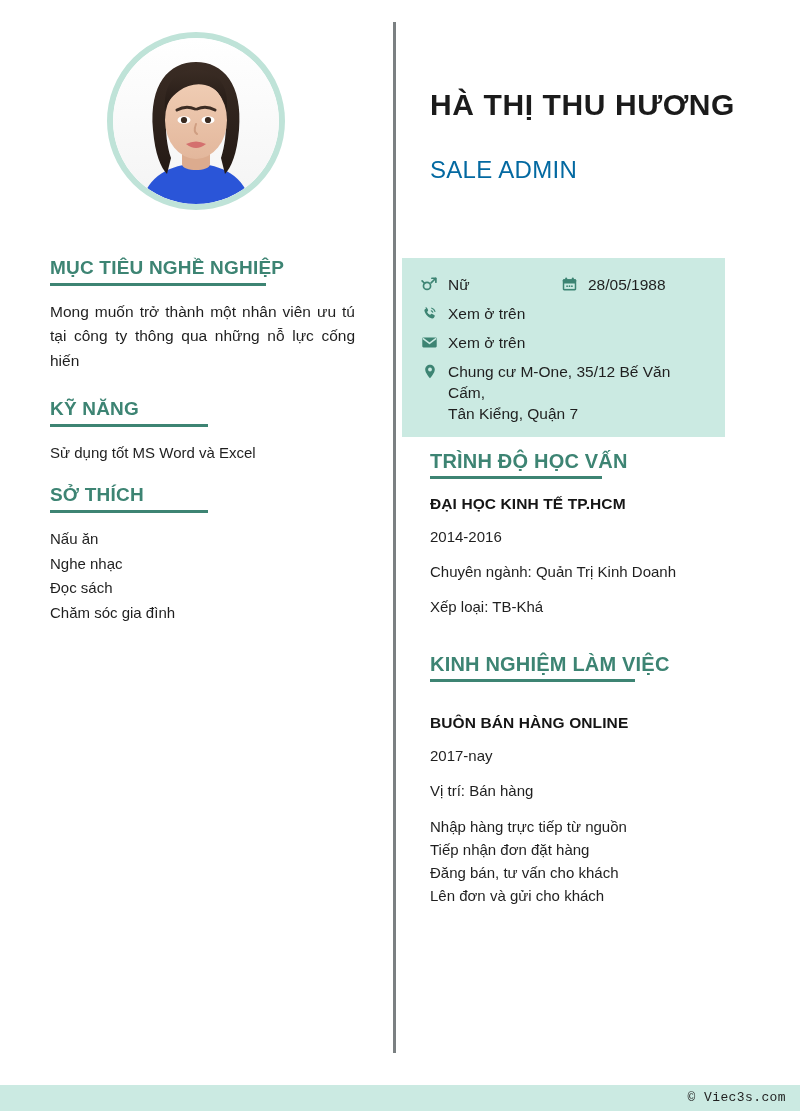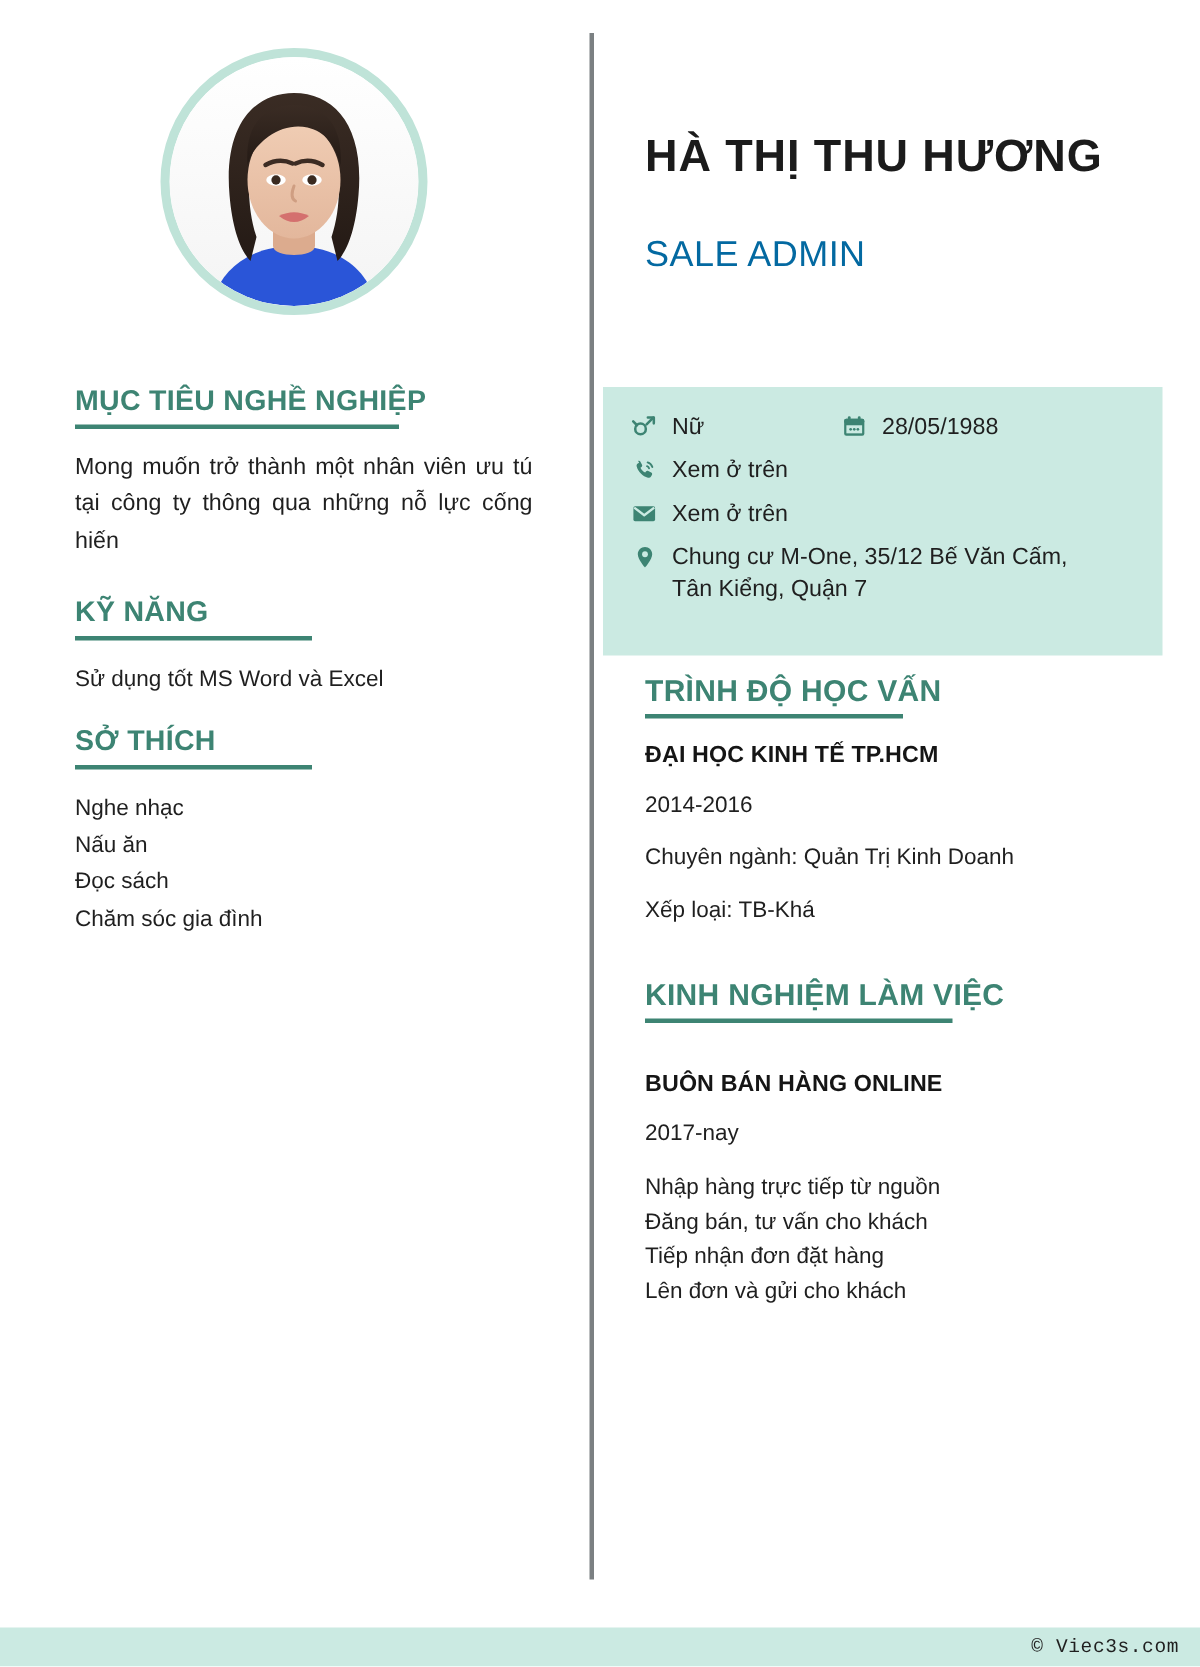--- a/index.html
+++ b/index.html
@@ -139,21 +139,21 @@
     top: 156px;
     font-size: 24px;
     letter-spacing: .3px;
     color: #0369a1;
   }
 
   .contact-panel {
     position: absolute;
     left: 0;
     top: 258px;
-    width: 373px;
+    width: 323px;
     height: 179px;
     background: #cbeae2;
     box-sizing: border-box;
     padding: 16px 18px 0 18px;
   }
   .crow {
     display: flex;
     align-items: flex-start;
     margin-bottom: 8px;
   }
@@ -310,22 +310,22 @@
         <div class="sec-rule" style="width:158px"></div>
         <div class="plain-line">Sử dụng tốt MS Word và Excel</div>
       </div>
 
       <div class="block-gap-2"></div>
 
       <div>
         <h2 class="sec-head sec-head-left">SỞ THÍCH</h2>
         <div class="sec-rule" style="width:158px"></div>
         <div class="hobby-list">
+          <div>Nấu ăn</div>
           <div>Nghe nhạc</div>
-          <div>Nấu ăn</div>
           <div>Đọc sách</div>
           <div>Chăm sóc gia đình</div>
         </div>
       </div>
 
     </div>
   </div>
 
   <div class="divider"></div>
 
@@ -428,24 +428,25 @@
       <div>
         <h2 class="sec-head sec-head-right">KINH NGHIỆM LÀM VIỆC</h2>
         <div class="sec-rule-right" style="width:205px"></div>
 
 
         <div class="gap-entry"></div>
 
         <div>
           <div class="entry-title">BUÔN BÁN HÀNG ONLINE</div>
           <div class="entry-line">2017-nay</div>
+          <div class="entry-line">Vị trí: Bán hàng</div>
           <div class="entry-duties">
             <div>Nhập hàng trực tiếp từ nguồn</div>
+            <div>Tiếp nhận đơn đặt hàng</div>
             <div>Đăng bán, tư vấn cho khách</div>
-            <div>Tiếp nhận đơn đặt hàng</div>
             <div>Lên đơn và gửi cho khách</div>
           </div>
         </div>
       </div>
 
     </div>
   </div>
 
   <div class="footer-bar"></div>
   <div class="footer-text">© Viec3s.com</div>

